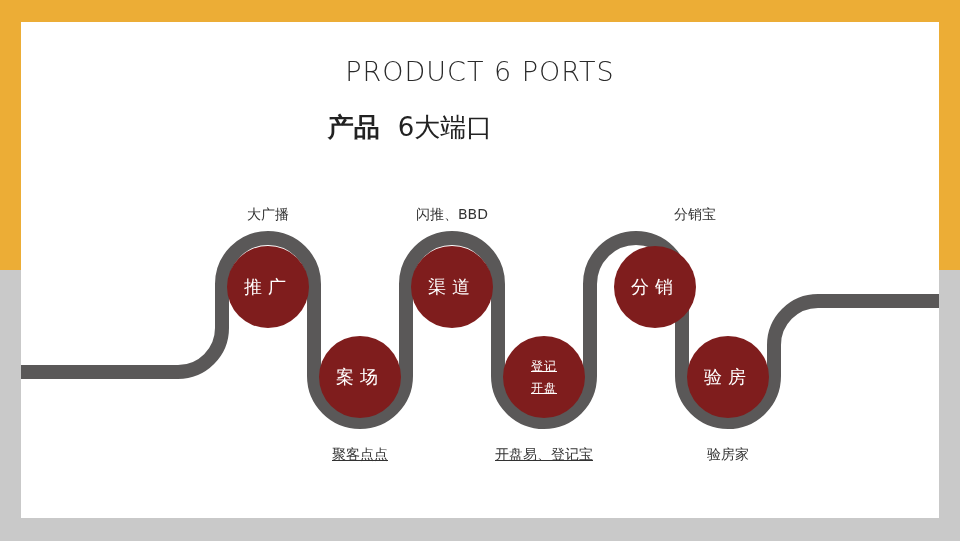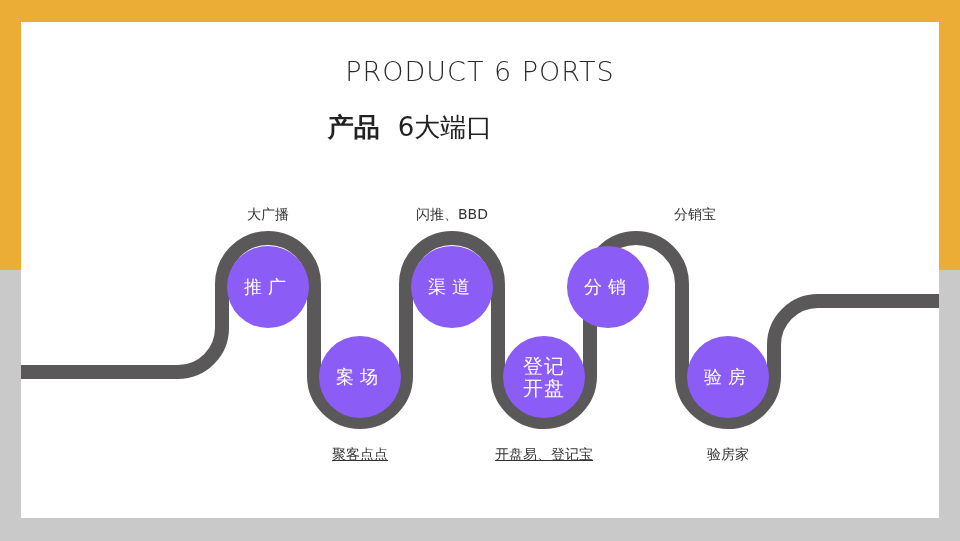--- a/index.html
+++ b/index.html
@@ -3,22 +3,22 @@
 <meta charset="utf-8">
 <style>
   html, body { margin:0; padding:0; }
   body { width:960px; height:541px; position:relative; overflow:hidden; background:#c9c9c9; font-family:"DejaVu Sans", sans-serif; }
   .bg-top { position:absolute; left:0; top:0; width:960px; height:270px; background:#ecad36; }
   .panel { position:absolute; left:21px; top:22px; width:918px; height:496px; background:#ffffff; }
   .title-en { position:absolute; left:0; width:960px; top:56px; text-align:center; font-family:"DejaVu Sans", sans-serif; font-weight:200; font-size:27px; letter-spacing:1px; color:#2a2a2a; -webkit-text-stroke:0; }
   .title-cn { position:absolute; left:0; width:820px; top:110px; text-align:center; font-size:26px; color:#222; }
   .title-cn .bold { font-weight:bold; margin-right:18px; }
   svg.path { position:absolute; left:0; top:0; }
-  .node { position:absolute; width:82px; height:82px; border-radius:50%; background:#8b5cf6; color:#fff; display:flex; align-items:center; justify-content:center; text-align:center; font-size:18px; letter-spacing:6px; line-height:22px; }
-  .node.two-line { letter-spacing:1px; font-size:20px; }
+  .node { position:absolute; width:82px; height:82px; border-radius:50%; background:#7f1d1d; color:#fff; display:flex; align-items:center; justify-content:center; text-align:center; font-size:18px; letter-spacing:6px; line-height:22px; }
+  .node.two-line { letter-spacing:1px; font-size:12px;text-decoration:underline; }
   .label { position:absolute; font-size:14px; color:#333; text-align:center; width:160px; }
 </style>
 </head>
 <body>
 
 <div class="bg-top"></div>
 <div class="panel"></div>
 
 <div class="title-en">PRODUCT 6 PORTS</div>
 <div class="title-cn">
@@ -35,21 +35,21 @@
 <div class="node" style="left:319px; top:336px;align-items:center;">
     <span>案场</span>
   </div>
 <div class="node" style="left:411px; top:246px;text-align:center;">
     <span>渠道</span>
   </div>
 <div class="node two-line" style="left:503px; top:336px; flex-direction:column;">
   <span>登记</span>
   <span>开盘</span>
 </div>
-<div class="node" style="left:567px; top:246px;">
+<div class="node" style="left:614px; top:246px;">
     <span>分销</span>
   </div>
 <div class="node" style="left:687px; top:336px;justify-content:center;">
     <span>验房</span>
   </div>
 
 <div class="label" style="left:188px; top:206px;">大广播</div>
 <div class="label" style="left:280px; top:446px;text-decoration:underline;">聚客点点</div>
 <div class="label" style="left:372px; top:206px;">闪推、BBD</div>
 <div class="label" style="left:464px; top:446px;text-decoration:underline;">开盘易、登记宝</div>

